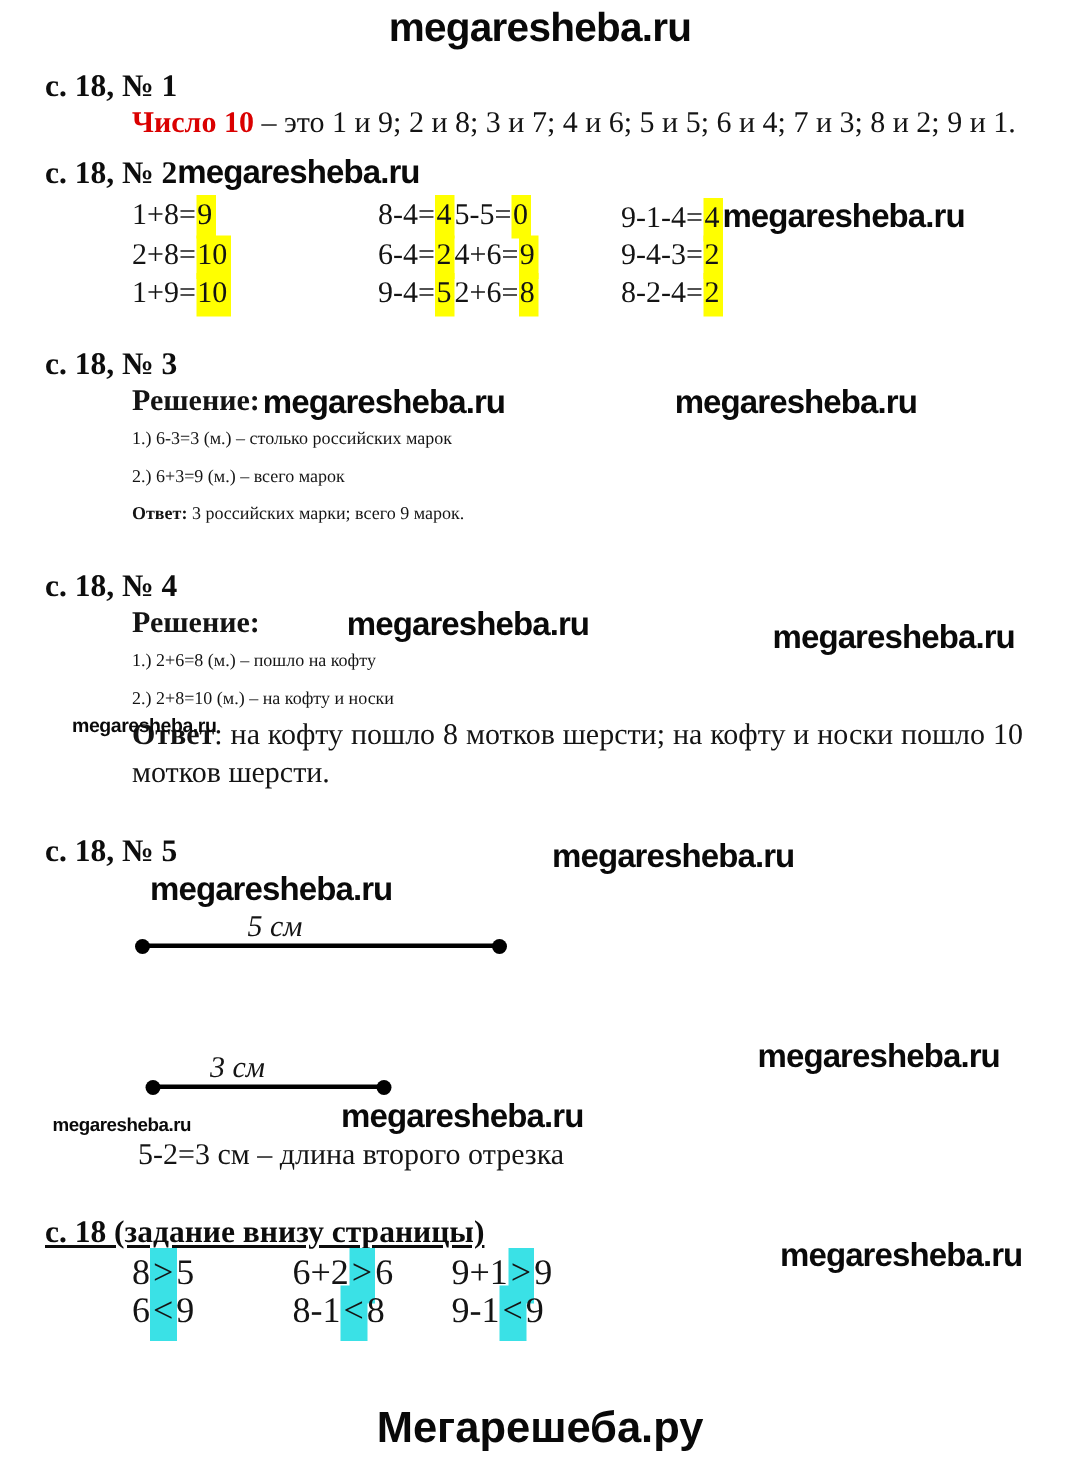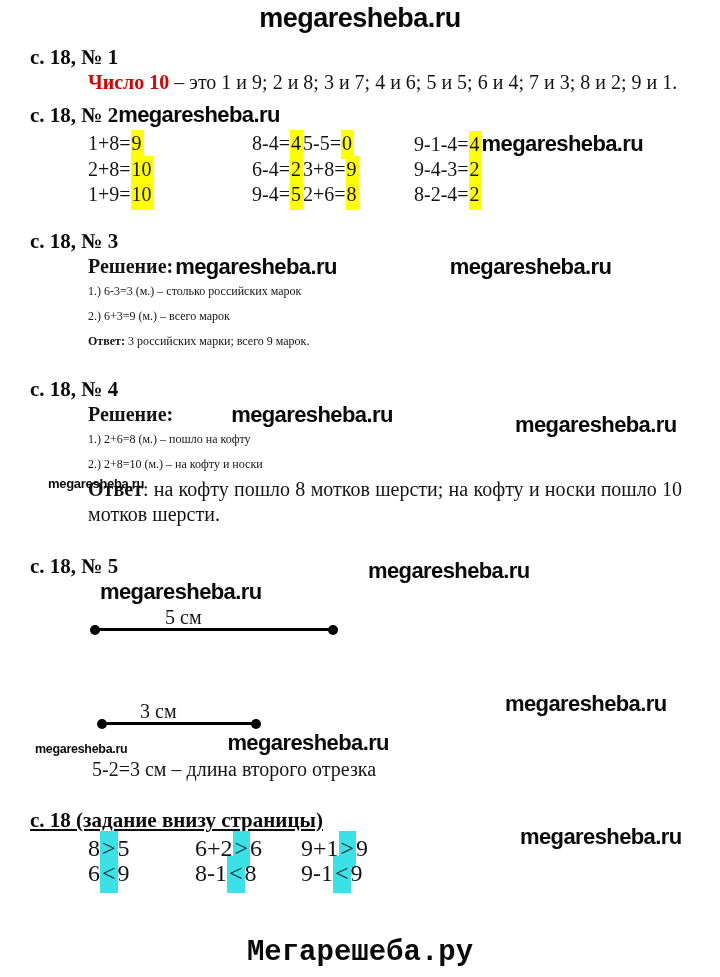--- a/index.html
+++ b/index.html
@@ -40,21 +40,21 @@
   .eq-row .cell-d { flex:none; white-space:nowrap; }
   .hl-y { background:var(--yellow); padding:2px 2px 5px 1px; }
 
   .sol-line { margin-left:88px; line-height:25px; font-size:12px; }
   .bold { font-weight:bold; }
   .answer-p {
     margin-left:88px; width:594px; text-align:justify;
     line-height:25px; font-size:20px;
   }
 
-  .diagram { position:relative; margin-left:93px; }
+  .diagram { position:relative; margin-left:93px;font-style:italic; }
   .diagram .seg-label { position:absolute; top:0; font-size:20px; }
   .diagram .seg-line { position:absolute; height:3px; background:#000; left:0; right:0; }
   .diagram .endpoint { position:absolute; width:10px; height:10px; border-radius:50%; background:#000; }
   #seg1 { width:242px; height:30px; margin-top:2px; }
   #seg1 .seg-label { left:72px; }
   #seg1 .seg-line { top:22px; }
   #seg1 .endpoint { top:18.5px; }
   #seg2 { width:158px; height:30px; margin-left:100px; margin-top:64px; }
   #seg2 .seg-label { left:40px; }
   #seg2 .seg-line { top:22px; }
@@ -65,21 +65,21 @@
   .formula-line { margin-left:92px; line-height:26px; font-size:20px; }
 
   .cmp-row { display:flex; margin-left:58px; line-height:25px; font-size:24px; }
   .cmp-row .cell-a { flex:none; width:107px; }
   .cmp-row .cell-b { flex:none; width:106px; }
   .cmp-row .cell-c { flex:none; }
   .hl-c { background:var(--cyan); padding:4px 2px 7px 2px; }
 
   .brand {
     position:absolute; top:936px; left:0; width:720px; text-align:center;
-    font-family:Liberation Mono, monospace; font-weight:bold; font-size:29px; color:#090909;
+    font-family:Liberation Sans, sans-serif; font-weight:bold; font-size:29px; color:#090909;
   }
 
   .mt-s2 { margin-top:7px; }
   .mt-eq { margin-top:3px; }
   .mt-s3 { margin-top:22px; }
   .mt-s4 { margin-top:23px; }
   .mt-s5 { margin-top:27px; }
   .mt-bh { margin-top:26px;text-decoration:underline; }
   .mt-i1 { margin-top:11px; }
 </style>
@@ -102,21 +102,21 @@
   <span class="dot-cell"><span class="dot"></span></span>
   <span class="cell-a"><span>1+8=</span><span class="hl-y">9</span></span>
   <span class="cell-b"><span>8-4=</span><span class="hl-y">4</span></span>
   <span class="cell-c"><span>5-5=</span><span class="hl-y">0</span></span>
   <span class="cell-d"><span>9-1-4=</span><span class="hl-y">4</span><span class="wm">megaresheba.ru</span></span>
 </div>
 <div class="eq-row">
   <span class="dot-cell"></span>
   <span class="cell-a"><span>2+8=</span><span class="hl-y">10</span></span>
   <span class="cell-b"><span>6-4=</span><span class="hl-y">2</span></span>
-  <span class="cell-c"><span>3+8=</span><span class="hl-y">9</span></span>
+  <span class="cell-c"><span>4+6=</span><span class="hl-y">9</span></span>
   <span class="cell-d"><span>9-4-3=</span><span class="hl-y">2</span></span>
 </div>
 <div class="eq-row">
   <span class="dot-cell"></span>
   <span class="cell-a"><span>1+9=</span><span class="hl-y">10</span></span>
   <span class="cell-b"><span>9-4=</span><span class="hl-y">5</span></span>
   <span class="cell-c"><span>2+6=</span><span class="hl-y">8</span></span>
   <span class="cell-d"><span>8-2-4=</span><span class="hl-y">2</span></span>
 </div>
 

